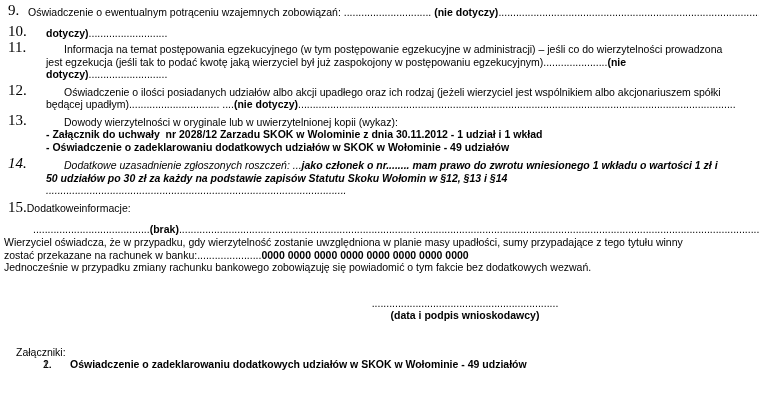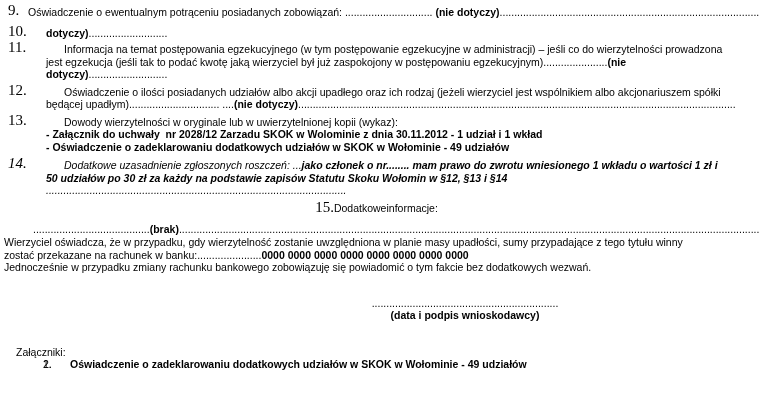--- a/index.html
+++ b/index.html
@@ -24,21 +24,21 @@
   .line { white-space:pre; }
   .cont { margin-left:-18px; }
   .b { font-weight:bold; }
   .m-i10 { margin-top:8px; }
   .m-i11 { margin-top:4px; }
   .m-i12 { margin-top:5px; }
   .m-i13 { margin-top:5px; }
   .m-i14 { margin-top:6px;font-style:italic; }
   .m-i15 { margin-top:3px; }
   .item15head {
-    display:flex; justify-content:center;
+    display:flex; justify-content:flex-start;
     padding:0 14px 0 8px; align-items:baseline;
   }
   .num15 {
     font-family:"Liberation Serif", serif;
     font-size:15px; line-height:15px;
   }
   .brakline { margin:8px 0 0 33px; }
   .para { margin-top:1px; padding-left:4px; }
   .sigblock { margin-top:23px; margin-left:365px; width:200px; text-align:center; }
   .sigdots { white-space:pre; overflow:hidden; }
@@ -47,21 +47,21 @@
   .attnum { position:absolute; left:27px; top:0; font-weight:normal; }
 </style>
 </head>
 <body>
 
 <div class="page">
   <div class="inner">
 
     <div class="item i9">
       <span class="num">9.</span>
-      <div class="line"><span>Oświadczenie o ewentualnym potrąceniu posiadanych zobowiązań: </span><span>.............................. </span><span class="b">(nie dotyczy)</span><span>..........................................................................................................</span></div>
+      <div class="line"><span>Oświadczenie o ewentualnym potrąceniu wzajemnych zobowiązań: </span><span>.............................. </span><span class="b">(nie dotyczy)</span><span>..........................................................................................................</span></div>
     </div>
 
     <div class="item m-i10">
       <span class="num">10.</span>
       <div class="line cont"><span class="b">dotyczy)</span><span>...........................</span></div>
     </div>
 
     <div class="item m-i11">
       <span class="num">11.</span>
       <div class="line"><span>Informacja na temat postępowania egzekucyjnego (w tym postępowanie egzekucyjne w administracji) – jeśli co do wierzytelności prowadzona</span></div>

